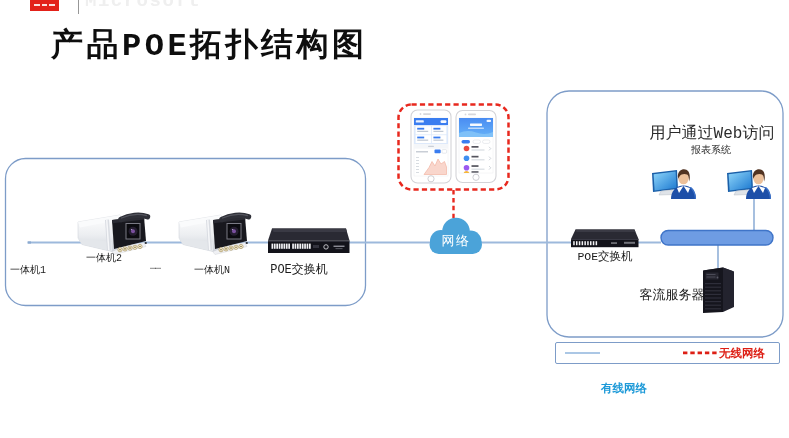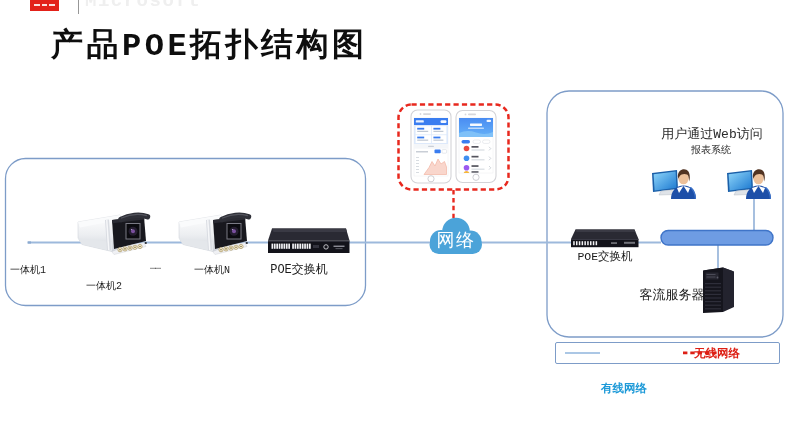--- a/index.html
+++ b/index.html
@@ -11,31 +11,31 @@
   #logo-badge i{position:absolute;background:#ffffff;opacity:.85;}
   #hdr-divider{left:78px;top:0;width:1px;height:14px;background:#979797;}
   #watermark{left:85px;top:-10px;font-size:19px;font-weight:600;color:#efefef;letter-spacing:1.5px;}
   
   #page-title{left:51px;top:23px;font-size:32px;font-weight:800;color:#0e0e0e;letter-spacing:3.5px;white-space:nowrap;}
   
   #diagram{left:0;top:0;width:789px;height:438px;}
   
   .lbl{position:absolute;color:#1b1b1b;font-size:10px;line-height:13px;white-space:nowrap;transform:translateX(-50%);text-align:center;}
   #lbl-cam1{left:28px;top:264px;}
-  #lbl-cam2{left:104px;top:280px;text-align:center;}
+  #lbl-cam2{left:104px;top:252px;text-align:center;}
   #lbl-ellipsis{left:155px;top:260px;letter-spacing:-1px;}
   #lbl-camN{left:212px;top:264px;}
   #lbl-switch-left{left:299px;top:264px;font-size:12px;}
   #lbl-switch-right{left:605px;top:250px;font-size:11.5px;}
   #lbl-server{left:672px;top:289px;font-size:13px;}
-  #caption1{left:712px;top:128px;font-size:13px;color:#2b2b2b;}
+  #caption1{left:712px;top:128px;font-size:16px;color:#2b2b2b;}
   #caption2{left:711px;top:144px;font-size:10px;color:#2b2b2b;}
-  #cloud-label{left:456px;top:235px;color:#ffffff;font-size:18px;letter-spacing:1.5px;}
+  #cloud-label{left:456px;top:235px;color:#ffffff;font-size:13px;letter-spacing:1.5px;}
   #legend-wired-label{left:624px;top:347px;color:#1e9ad8;font-weight:700;font-size:11.5px;margin-top:35px;}
-  #legend-wireless-label{left:717px;top:347px;color:#dd1f15;font-weight:700;font-size:11.5px;}
+  #legend-wireless-label{left:742px;top:347px;color:#dd1f15;font-weight:700;font-size:11.5px;}
 </style>
 </head>
 <body>
 
 <div id="canvas">
 
   <div class="abs" id="logo-badge">
     <i style="left:4px;top:4px;width:6px;height:2px;"></i>
     <i style="left:12px;top:4px;width:5px;height:2px;"></i>
     <i style="left:19px;top:4px;width:6px;height:2px;"></i>

